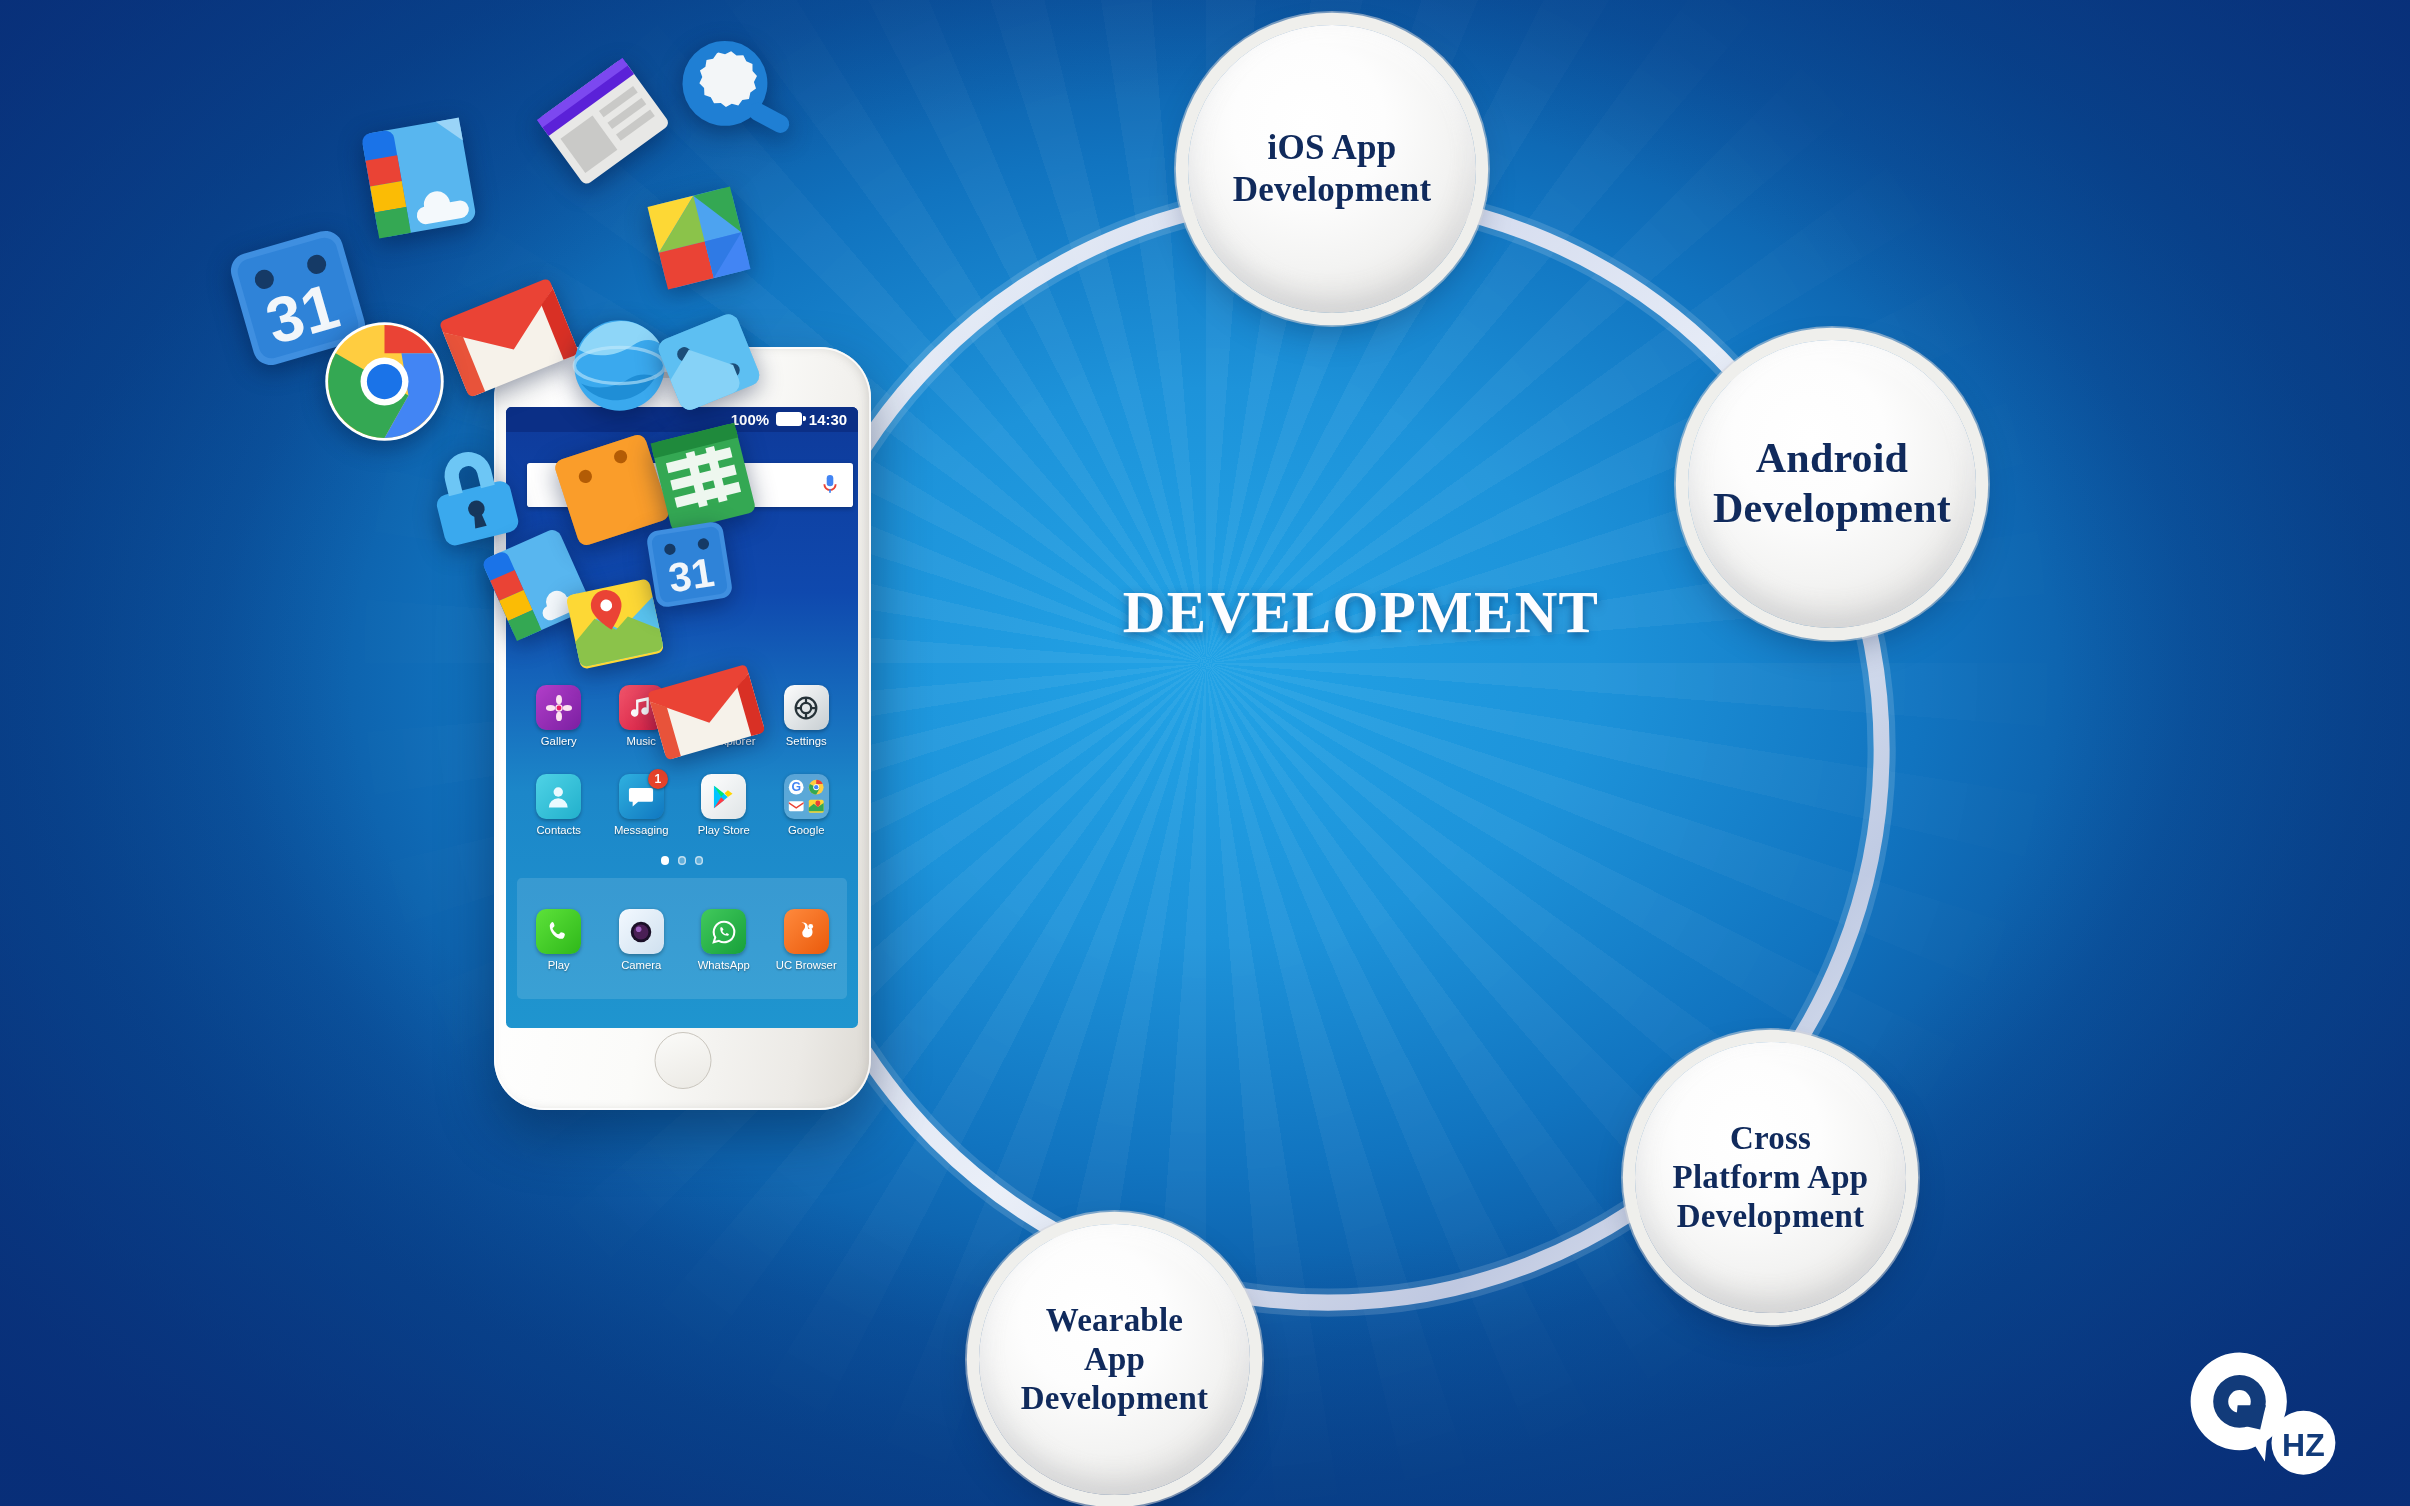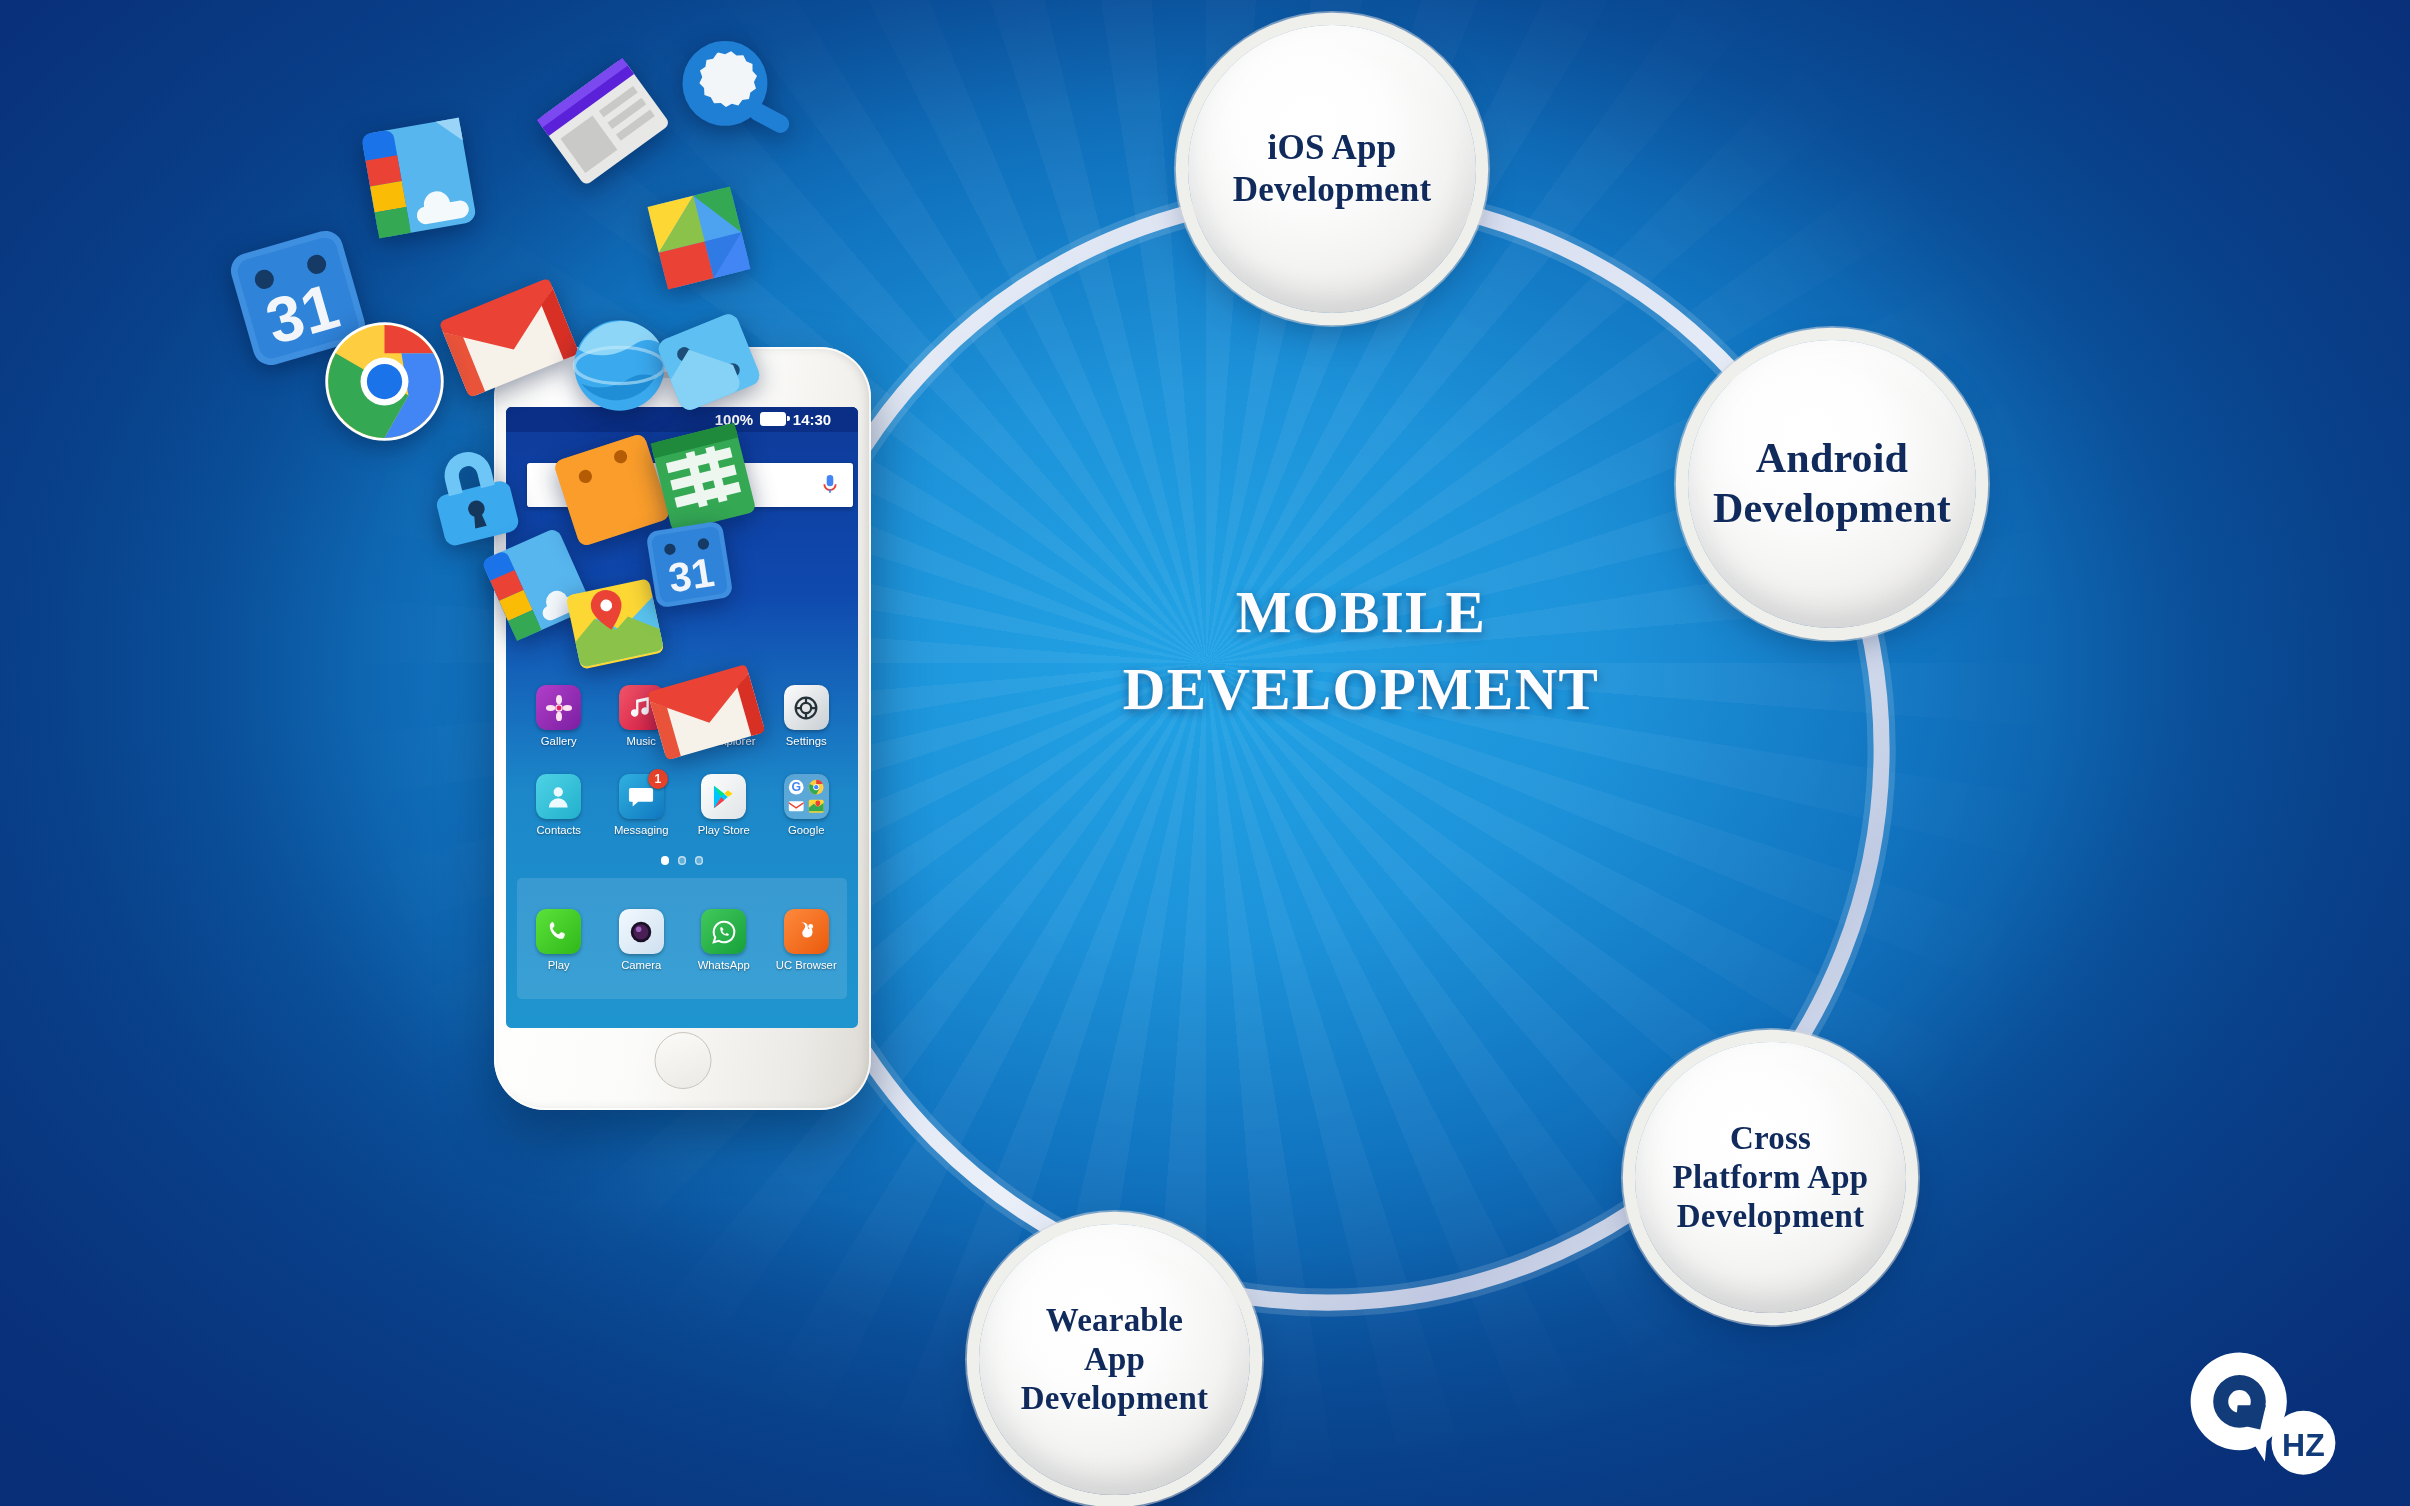--- a/index.html
+++ b/index.html
@@ -67,21 +67,21 @@
                     inset -3.8px 0 9.4px rgba(160,158,152,.35);}
   #phone::before{content:"";position:absolute;left:50%;top:24.5px;transform:translateX(-50%);
                  width:73px;height:6.6px;border-radius:4.7px;background:#ddd9d2;}
   #home-btn{position:absolute;left:50%;bottom:21px;transform:translateX(-50%);
             width:55px;height:55px;border-radius:50%;
             border:1.9px solid #c9c5bd;background:linear-gradient(160deg,#fbfbf9,#ebe9e4);}
   #screen{position:absolute;left:12.2px;top:60px;width:352px;height:621px;border-radius:5.6px;
           overflow:hidden;background:linear-gradient(180deg,#0e3a9a 0%,#0f49ae 30%,#1c87c9 62%,#1f95cf 100%);}
 
   #statusbar{height:24.5px;display:flex;align-items:center;justify-content:flex-end;
-             gap:6.6px;padding:0 27px;background:#0b2f86;color:#fff;
+             gap:6.6px;padding:0 11px;background:#0b2f86;color:#fff;
              font-family:"Liberation Sans",sans-serif;font-size:15px;font-weight:700;}
   .batt{width:24.5px;height:12.2px;border:1.9px solid #fff;border-radius:2.8px;position:relative;background:#fff;}
   .batt::after{content:"";position:absolute;right:-4.7px;top:2.8px;width:2.8px;height:4.7px;background:#fff;border-radius:0 1.9px 1.9px 0;}
 
   #searchbar{position:absolute;left:21px;top:56px;width:311px;height:44px;background:#fff;
              border-radius:2.8px;display:flex;align-items:center;justify-content:flex-end;
              padding-right:15px;box-shadow:0 1.9px 4.7px rgba(0,0,0,.25);}
 
   .grid{position:absolute;left:11.3px;width:330px;display:flex;justify-content:space-around;}
   #row1{top:278px;} #row2{top:367px;}
@@ -156,21 +156,20 @@
 
   <div class="node" id="node-wearable">
     <div class="lbl">
       <span>Wearable</span><br>
       <span>App</span><br>
       <span>Development</span>
     </div>
   </div>
 
   <div id="title">
-    <span class="ln">MOBILE</span>
     <span class="ln">DEVELOPMENT</span>
   </div>
 
   <div id="phone">
     <div id="screen">
 
       <div id="statusbar">
         <span>100%</span>
         <span class="batt"></span>
         <span>14:30</span>

